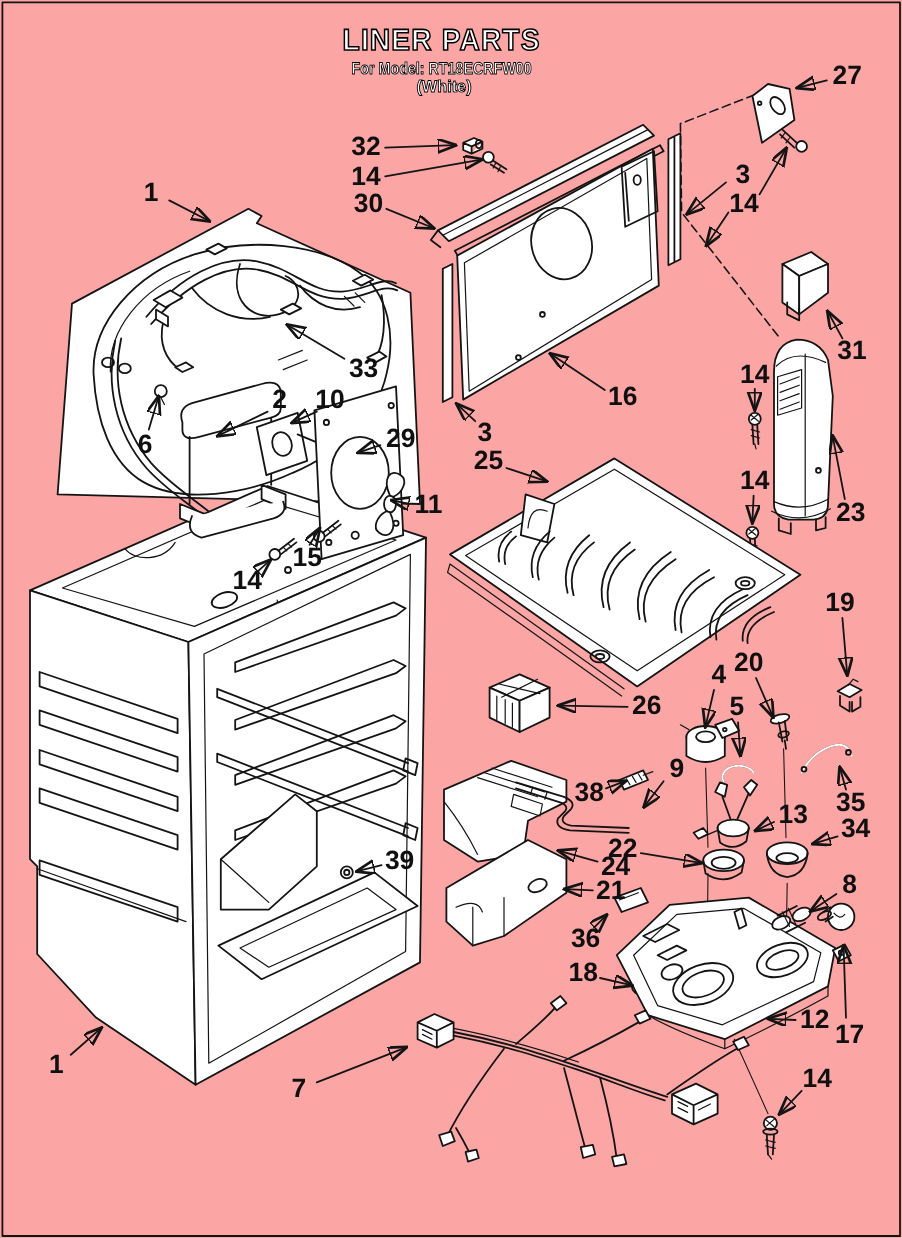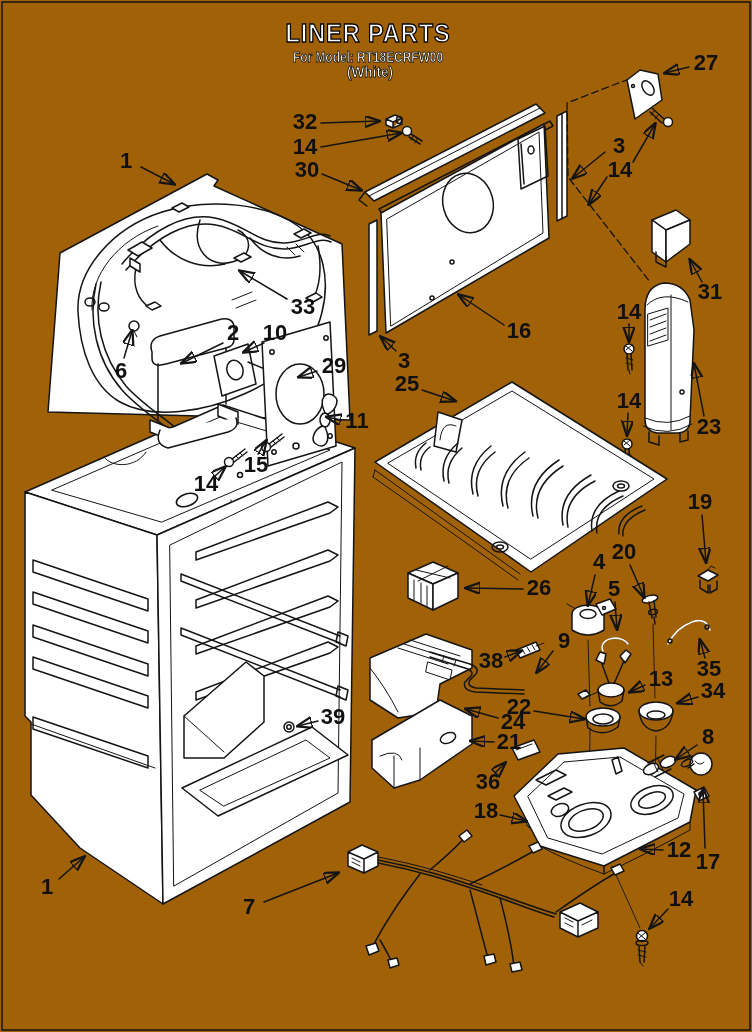--- a/index.html
+++ b/index.html
@@ -1,16 +1,16 @@
 <!DOCTYPE html>
 <html><head>
 <meta charset="utf-8">
 <style>
   html,body{margin:0;padding:0;background:#e8e8e8;}
-  .page{position:relative;width:752px;height:1032px;background:#a16207;margin:0 auto;
+  .page{position:relative;width:752px;height:1032px;background:#fca5a5;margin:0 auto;
         font-family:"Liberation Sans", sans-serif;overflow:hidden;}
   svg{position:absolute;left:0;top:0;}
   
   .la path,.la line,.la ellipse,.la circle,.la rect,.la polyline{
       stroke:#141414;stroke-width:1.5;fill:none;stroke-linejoin:round;stroke-linecap:round;}
   .la .wf{fill:#ffffff;}
   .la .thin{stroke-width:1;}
   .la .hair{stroke-width:0.9;}
   .la .dash{stroke-dasharray:7 4;stroke-width:1.3;}
   .la .wline{stroke:#ffffff;stroke-width:1.6;}

